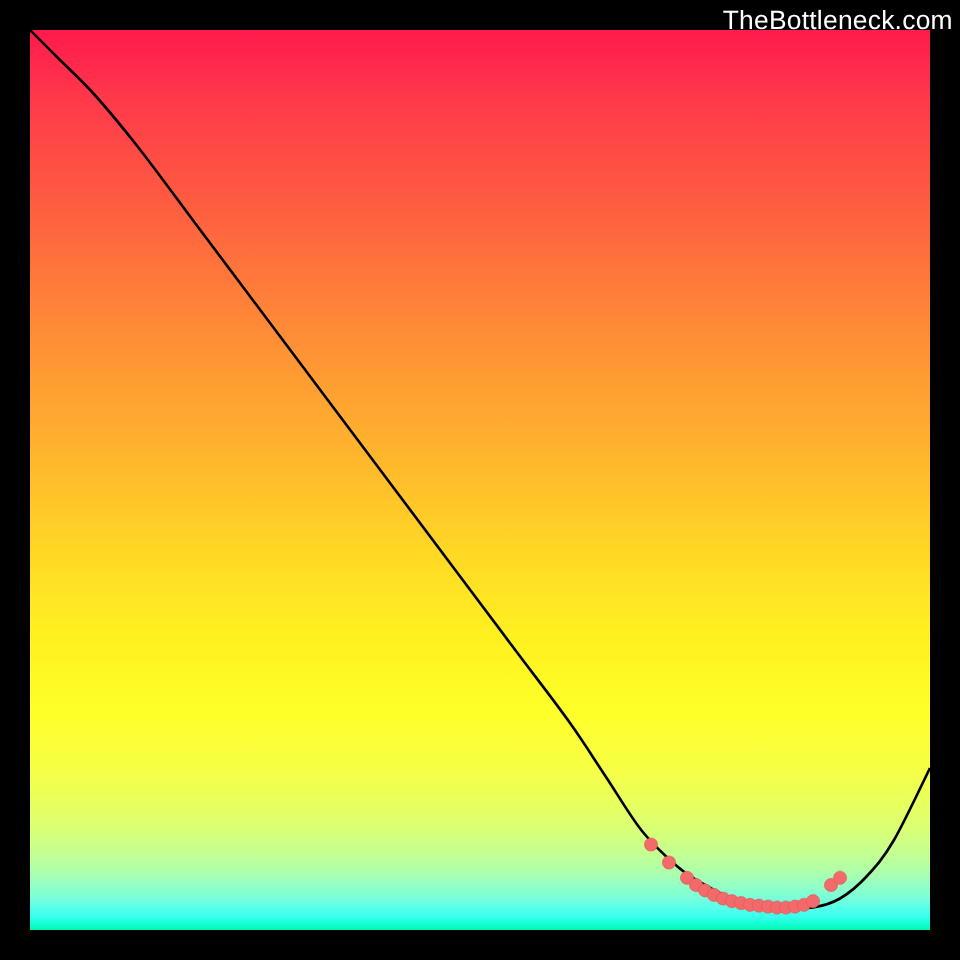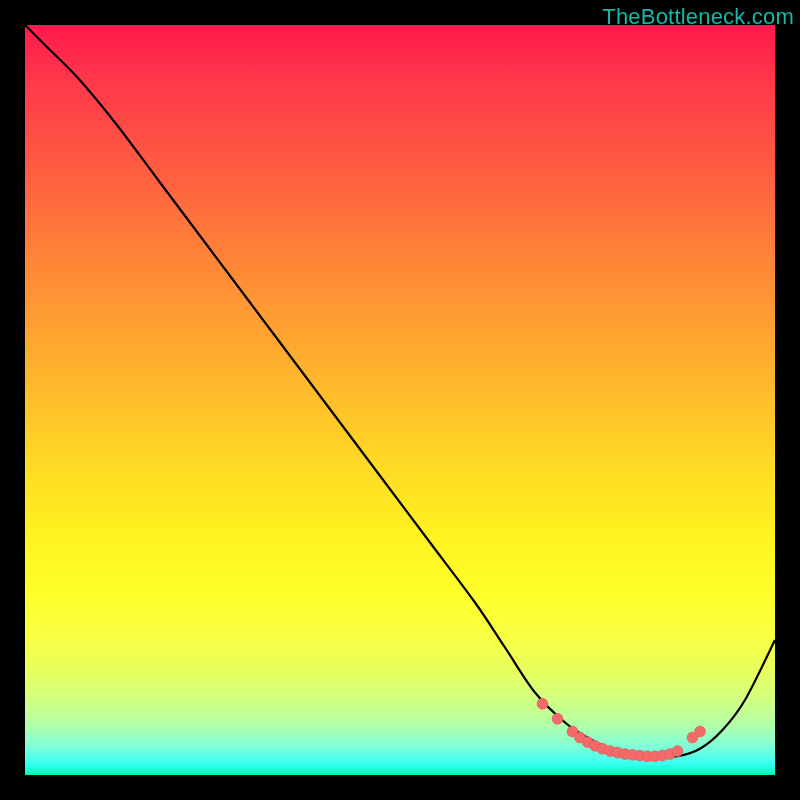--- a/index.html
+++ b/index.html
@@ -45,21 +45,21 @@
       #58ffe8 97.5%,
       #3affef 98.5%,
       #18ffd8 99.2%,
       #00f7b0 100%
     );
   }
   .watermark {
     position: absolute;
     top: 4px;
     right: 6px;
-    color: #14b8a6;
+    color: #ffffff;
     font-size: 22px;
     font-weight: 500;
     letter-spacing: 0.2px;
     z-index: 10;
   }
   svg.curve {
     position: absolute;
     left: 0;
     top: 0;
     width: 750px;

